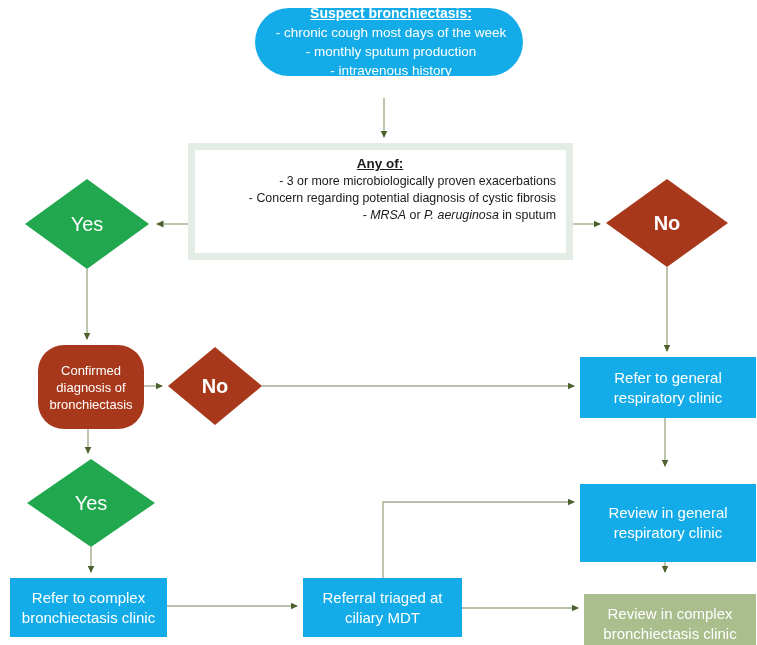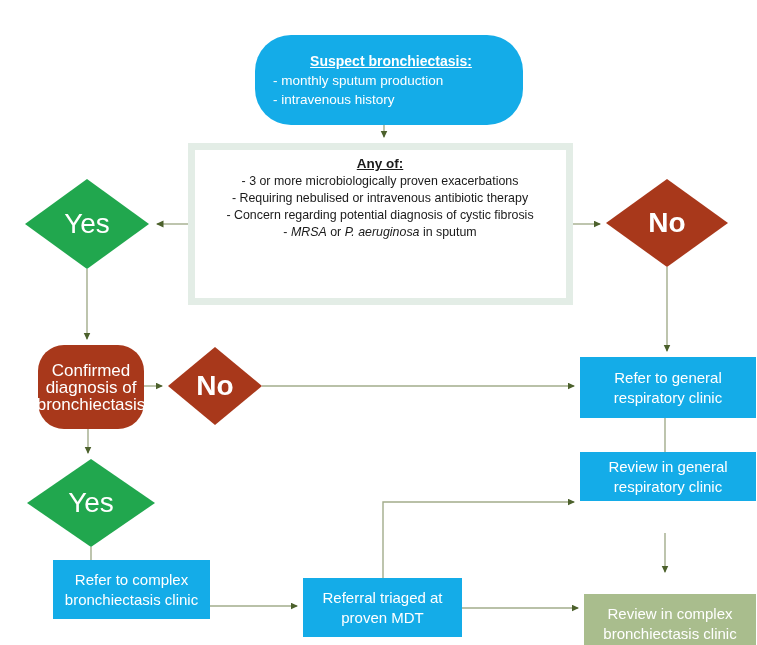--- a/index.html
+++ b/index.html
@@ -6,55 +6,55 @@
   .canvas{
     position:relative;width:757px;height:645px;background:#fff;overflow:hidden;
     font-family:"Liberation Sans",sans-serif;
   }
   .connectors{position:absolute;left:0;top:0;width:757px;height:645px;z-index:0;}
   .connector{stroke:var(--line);stroke-width:1.4;fill:none;}
   .arrowhead{fill:var(--arrow);}
   .node{position:absolute;z-index:1;box-sizing:border-box;display:flex;flex-direction:column;
         align-items:center;justify-content:center;text-align:center;}
   .pill{
-    left:255px;top:8px;width:268px;height:90px;background:var(--node-blue);
-    border-radius:36px;color:var(--text-light);align-items:flex-start;
-    padding:8px 14px 8px 18px;font-size:13.5px;line-height:19px;margin-top:27px;
+    left:255px;top:8px;width:268px;height:68px;background:var(--node-blue);
+    border-radius:36px;color:var(--text-light);align-items:center;
+    padding:8px 14px 8px 18px;font-size:13.5px;line-height:19px;
   }
   .pill .title{align-self:center;font-weight:bold;text-decoration:underline;font-size:14px;}
   .pill .item{text-align:left;}
   .criteria{
-    left:188px;top:143px;width:385px;height:162px;background:#fff;
+    left:188px;top:143px;width:385px;height:117px;background:#fff;
     border:7px solid var(--criteria-border);color:var(--text-dark);
     align-items:stretch;justify-content:flex-start;padding:5px 10px 5px 9px;
     font-size:12.4px;line-height:17px;
   }
   .criteria .title{text-align:center;font-weight:bold;text-decoration:underline;font-size:13.5px;margin-bottom:1px;}
-  .criteria .item{text-align:center;}
+  .criteria .item{text-align:right;}
   .diamond{
     clip-path:polygon(50% 0,100% 50%,50% 100%,0 50%);
-    color:var(--text-light);font-size:28px;
+    color:var(--text-light);font-size:20px;
   }
   .diamond.green{background:var(--node-green);}
   .diamond.red{background:var(--node-red);font-weight:bold;}
   .d-yes1{left:25px;top:179px;width:124px;height:90px;}
   .d-no1{left:606px;top:179px;width:122px;height:88px;}
   .d-no2{left:168px;top:347px;width:94px;height:78px;}
   .d-yes2{left:27px;top:459px;width:128px;height:88px;}
   .rounded-red{
     left:38px;top:345px;width:106px;height:84px;background:var(--node-red);
-    border-radius:26px;color:var(--text-light);font-size:17px;line-height:17px;padding:4px;
+    border-radius:26px;color:var(--text-light);font-size:13px;line-height:17px;padding:4px;
   }
   .rect{color:var(--text-light);font-size:15px;line-height:20px;padding:4px;}
   .rect.blue{background:var(--node-blue);}
   .rect.olive{background:var(--node-olive);}
   .b-refer-general{left:580px;top:357px;width:176px;height:61px;}
-  .b-review-general{left:580px;top:452px;width:176px;height:49px;}
+  .b-review-general{left:580px;top:484px;width:176px;height:78px;}
   .b-review-complex{left:584px;top:594px;width:172px;height:60px;}
-  .b-refer-complex{left:10px;top:560px;width:157px;height:59px;margin-left:43px;}
+  .b-refer-complex{left:10px;top:578px;width:157px;height:59px;}
   .b-mdt{left:303px;top:578px;width:159px;height:59px;}
   .it{font-style:italic;}
 </style>
 </head>
 <body>
 
 <div class="canvas">
 
   <svg class="connectors" viewBox="0 0 757 645">
     <defs>
@@ -73,38 +73,38 @@
     <path class="connector" d="M665 533 V572" marker-end="url(#arw)"></path>
     <path class="connector" d="M88 429 V453" marker-end="url(#arw)"></path>
     <path class="connector" d="M91 547 V572" marker-end="url(#arw)"></path>
     <path class="connector" d="M167 606 H297" marker-end="url(#arw)"></path>
     <path class="connector" d="M383 578 V502 H574" marker-end="url(#arw)"></path>
     <path class="connector" d="M462 608 H578" marker-end="url(#arw)"></path>
   </svg>
 
   <div class="node pill">
     <div class="title">Suspect bronchiectasis:</div>
+    <div class="item">- chronic cough most days of the week</div>
     <div class="item">- monthly sputum production</div>
     <div class="item">- intravenous history</div>
   </div>
 
   <div class="node criteria">
     <div class="title">Any of:</div>
     <div class="item">- 3 or more microbiologically proven exacerbations</div>
-    <div class="item">- Requiring nebulised or intravenous antibiotic therapy</div>
     <div class="item">- Concern regarding potential diagnosis of cystic fibrosis</div>
     <div class="item"><span>- </span><span class="it">MRSA</span><span> or </span><span class="it">P. aeruginosa</span><span> in sputum</span></div>
   </div>
 
   <div class="node diamond green d-yes1">Yes</div>
   <div class="node diamond red d-no1">No</div>
 
   <div class="node rounded-red">Confirmed diagnosis of bronchiectasis</div>
   <div class="node diamond red d-no2">No</div>
   <div class="node diamond green d-yes2">Yes</div>
 
   <div class="node rect blue b-refer-general">Refer to general respiratory clinic</div>
   <div class="node rect blue b-review-general">Review in general respiratory clinic</div>
   <div class="node rect olive b-review-complex">Review in complex bronchiectasis clinic</div>
   <div class="node rect blue b-refer-complex">Refer to complex bronchiectasis clinic</div>
-  <div class="node rect blue b-mdt">Referral triaged at proven MDT</div>
+  <div class="node rect blue b-mdt">Referral triaged at ciliary MDT</div>
 
 </div>
 
 </body></html>

